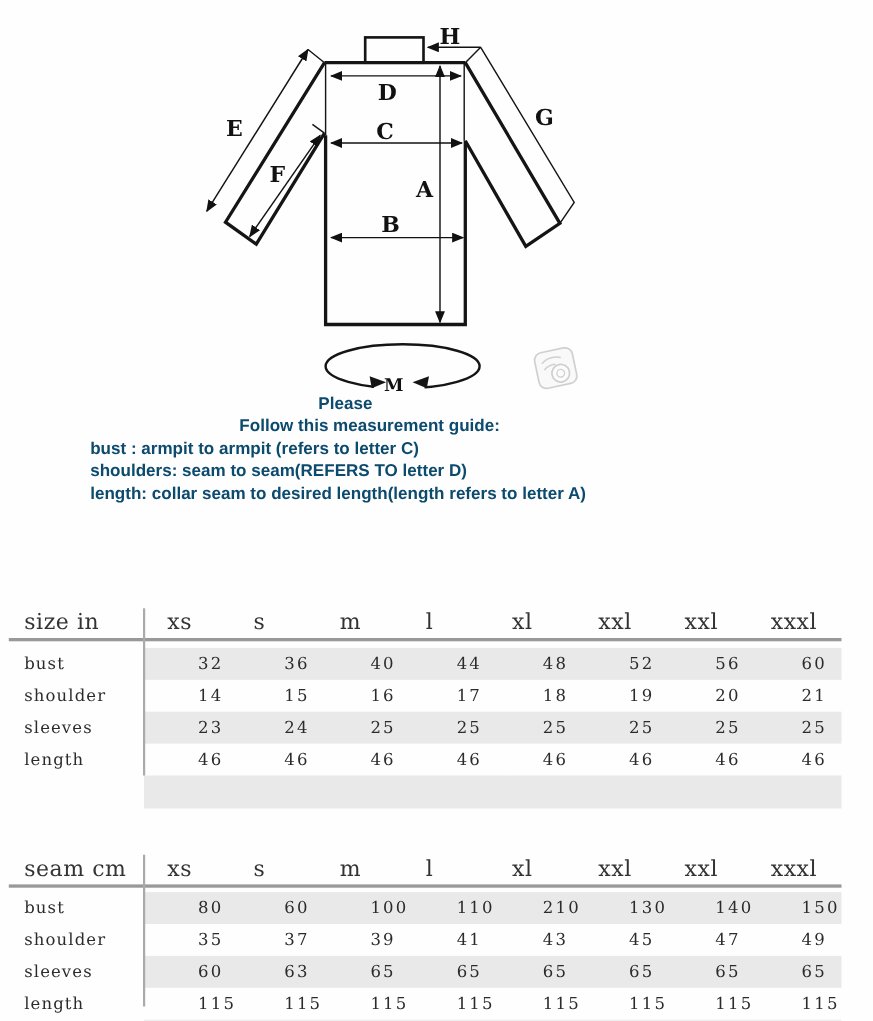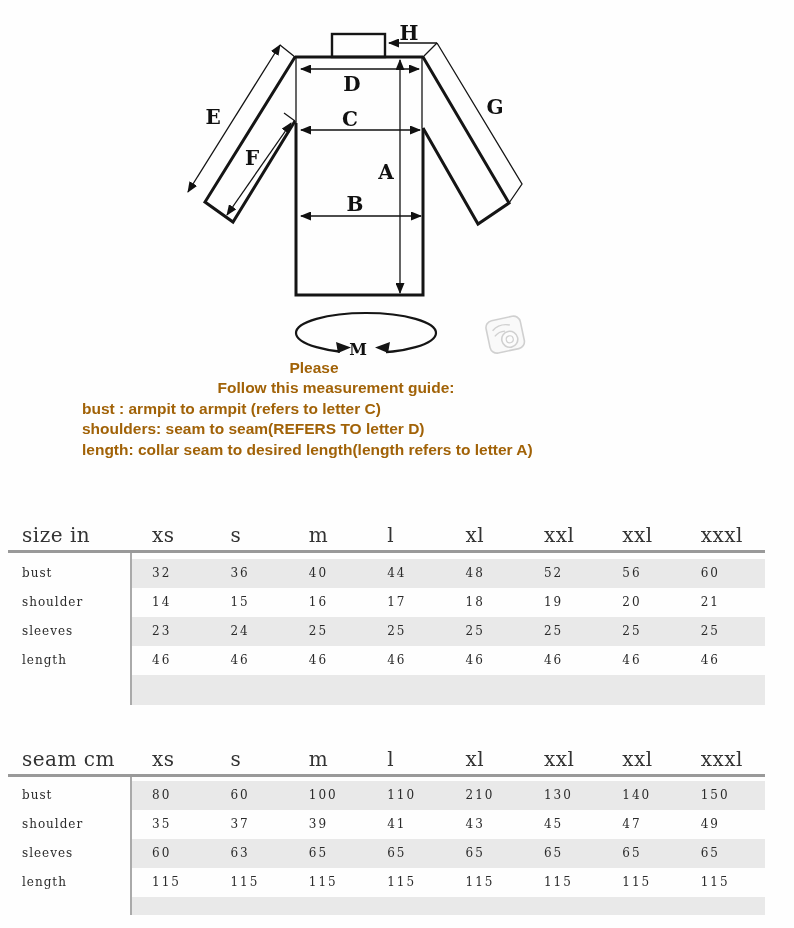--- a/index.html
+++ b/index.html
@@ -5,39 +5,39 @@
   html,body{margin:0;padding:0;}
   body{
     width:794px;height:928px;position:relative;background:#fefefe;
     font-family:"Liberation Sans",sans-serif;color:#111;overflow:hidden;
   }
   
   #diagram{position:absolute;left:0;top:0;}
   
   .instructions{
     position:absolute;left:0;top:358px;width:694px;
-    font-weight:bold;font-size:15.5px;line-height:20.4px;color:#a16207;
+    font-weight:bold;font-size:15.5px;line-height:20.4px;color:#0c4a6e;
   }
   .c-line{text-align:center;position:relative;}
   .c-line.s1{left:-33px;}
   .c-line.s2{left:-11px;}
   .b-line{text-align:left;padding-left:82px;}
   
   .size-table{
     position:absolute;left:8px;width:757px;
     font-family:"DejaVu Serif","Liberation Serif",serif;color:#2b2b2b;
   }
   .size-table.t-in{top:520px;height:185px;}
   .size-table.t-cm{top:744px;height:171px;}
   .t-head,.t-row{display:grid;grid-template-columns:130px repeat(8,1fr);}
-  .t-head{height:30px;line-height:30px;font-size:20px;letter-spacing:.5px;color:#333;}
+  .t-head{height:30px;line-height:30px;font-size:20px;letter-spacing:.5px;color:#333;margin-top:30px;}
   .t-rule{height:3px;background:#999;}
   .t-spacer-in{height:6px;}
   .t-spacer-cm{height:4px;}
-  .t-row{height:29px;line-height:29px;font-size:12px;}
+  .t-row{height:29px;line-height:29px;font-size:15px;gap:28px;}
   .t-row .cell{letter-spacing:2px;}
   .t-row .label-cell{letter-spacing:1px;}
   .cell,.label-cell{padding-left:14px;white-space:nowrap;overflow:hidden;}
   .striped{background:linear-gradient(90deg,transparent 123px,#e9e9e9 123px);}
   .t-filler{background:linear-gradient(90deg,transparent 123px,#e9e9e9 123px);}
   .t-in .t-filler{height:30px;}
   .t-cm .t-filler{height:18px;}
   .v-line{position:absolute;left:122px;top:33px;bottom:0;width:2px;background:#aaa;}
 </style>
 </head>

